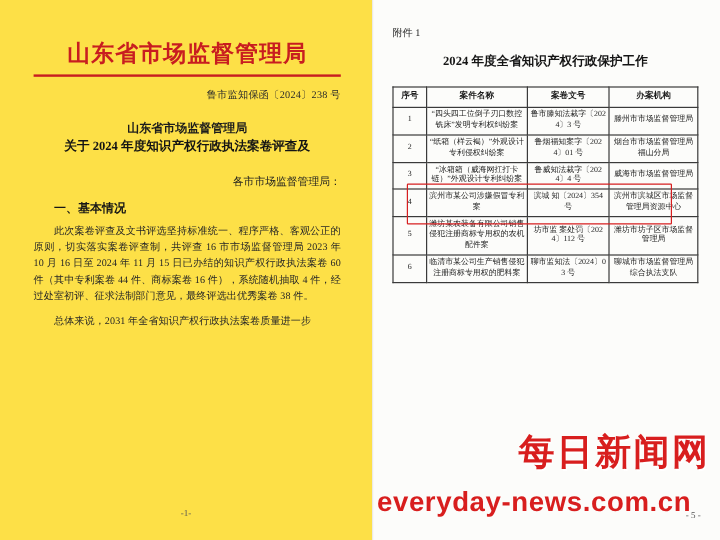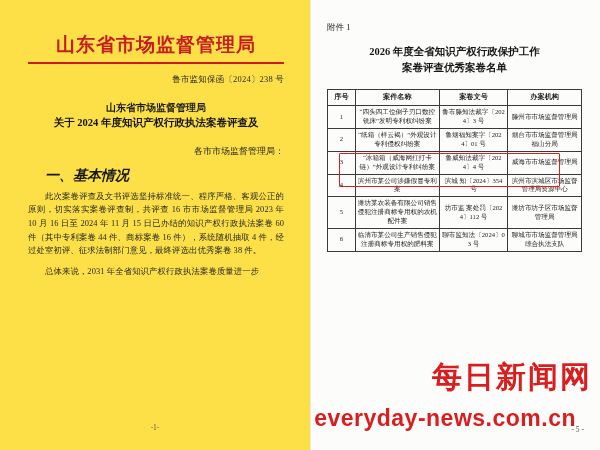--- a/index.html
+++ b/index.html
@@ -56,24 +56,23 @@
   .para {
     font-size: 8.4px;
     color: #262626;
     line-height: 1.62;
     text-align: justify;
     text-indent: 17px;
     margin: 0 0 7px 0;
     letter-spacing: 0.1px;
   }
   .section-h {
-    font-size: 14px; font-weight: bold; color: #161616;
+    font-size: 10px; font-weight: bold; color: #161616;
     text-indent: 17px;
     margin: 9px 0 5px 0;
-    font-style: italic;
   }
   .page-num-left {
     position: absolute;
     left: 0; right: 0; bottom: 18px;
     text-align: center;
     font-size: 7.5px;
     color: #555;
   }
   
   .doc-right {
@@ -176,22 +175,21 @@
     <p class="para">此次案卷评查及文书评选坚持标准统一、程序严格、客观公正的原则，切实落实案卷评查制，共评查 16 市市场监督管理局 2023 年 10 月 16 日至 2024 年 11 月 15 日已办结的知识产权行政执法案卷 60 件（其中专利案卷 44 件、商标案卷 16 件），系统随机抽取 4 件，经过处室初评、征求法制部门意见，最终评选出优秀案卷 38 件。</p>
     <p class="para">总体来说，2031 年全省知识产权行政执法案卷质量进一步</p>
 
     <div class="page-num-left">-1-</div>
   </div>
 
   <div class="doc-right">
     <div class="attach-label">附件 1</div>
 
     <div class="right-title">
-      <div>2026 年度全省知识产权行政保护工作</div>
-      <div>案卷评查优秀案卷名单</div>
+      <div>2024 年度全省知识产权行政保护工作</div>
     </div>
 
     <table class="awards">
       <colgroup>
         <col class="c-no">
           <col class="c-name">
           <col class="c-num">
           <col class="c-org">
       </colgroup>
       <thead>

